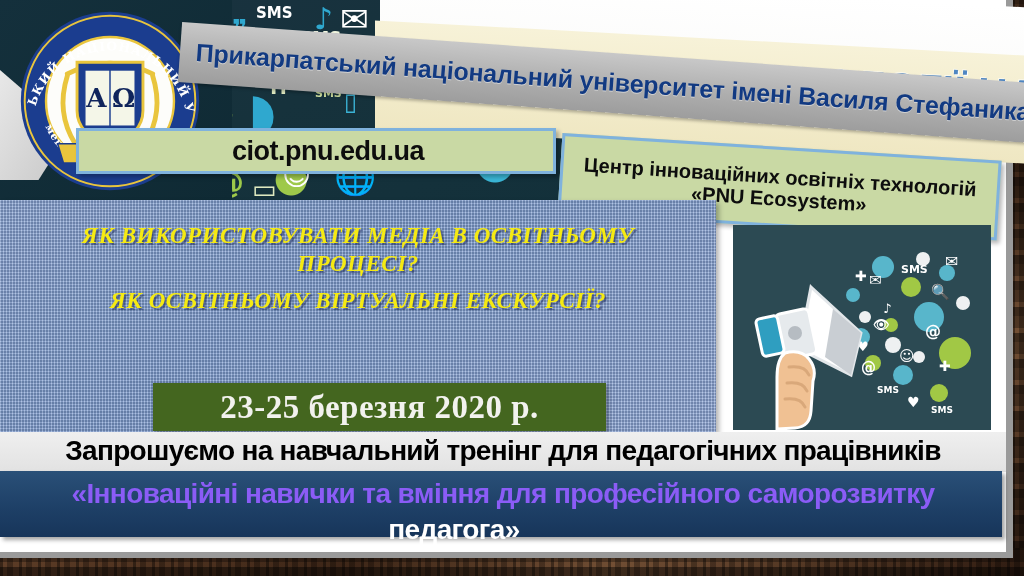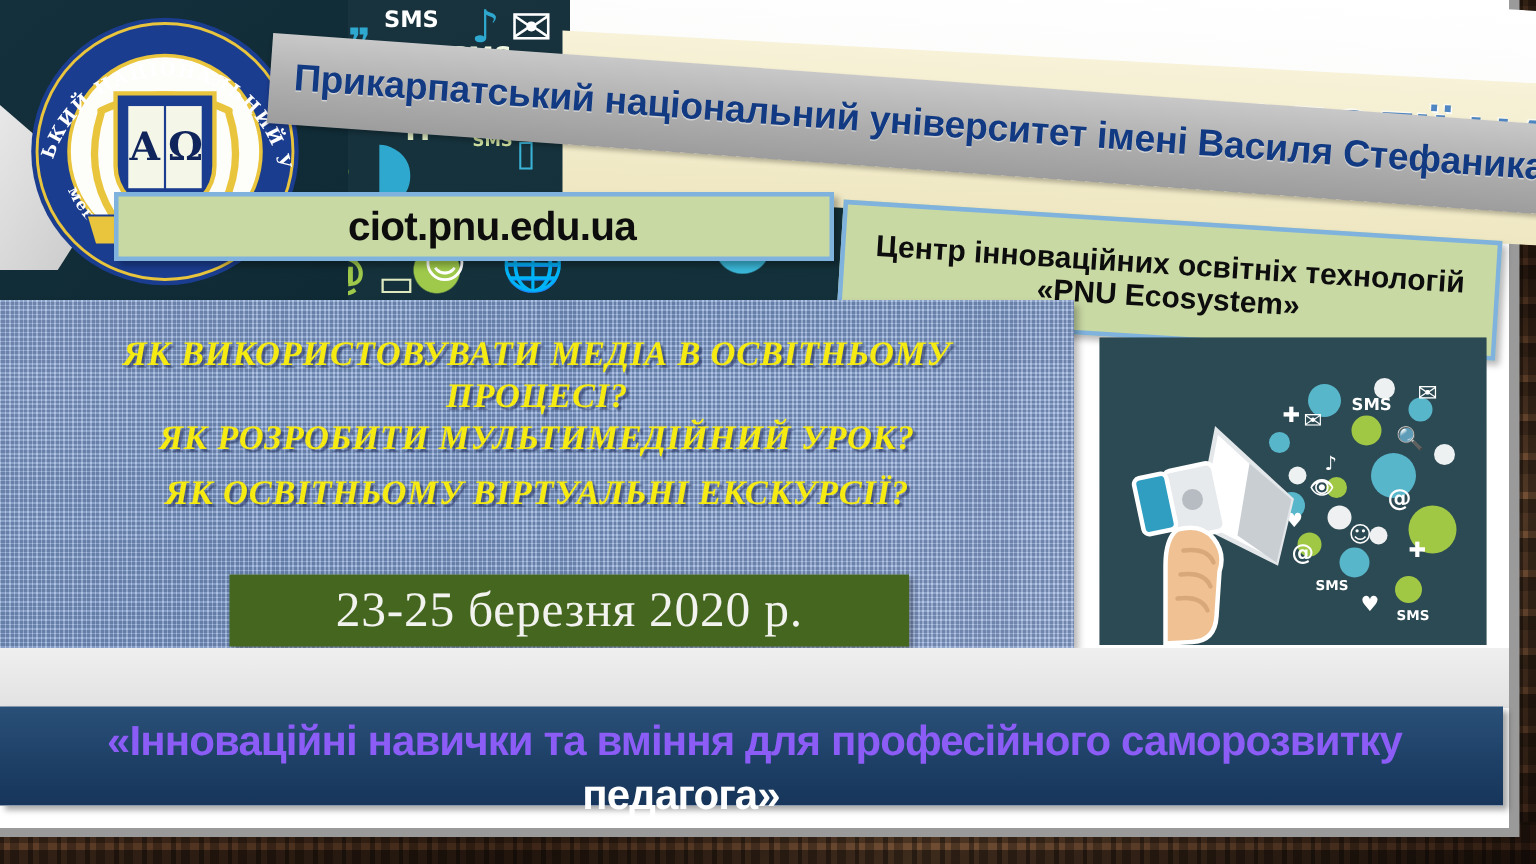--- a/index.html
+++ b/index.html
@@ -152,21 +152,21 @@
   .q-gap { height:9px; }
 
   
   .date-strip {
     position:absolute; left:153px; top:383px; width:453px; height:48px;
     background:#44661f;
     display:flex; align-items:center; justify-content:center;
     box-shadow:2px 2px 4px rgba(0,0,0,.35);
   }
   .date-text {
-    font-family:"Liberation Serif", serif; font-weight:normal;
+    font-family:"Liberation Serif", serif; font-weight:bold;
     font-size:33px; color:#f2f2ee; letter-spacing:.5px;
   }
 
   
   .mega-card {
     position:absolute; left:733px; top:225px; width:258px; height:205px;
     background:linear-gradient(160deg,#2c4a53 0%,#24414a 100%);
     overflow:hidden;
   }
   .mega-card svg { width:100%; height:100%; display:block; }
@@ -294,21 +294,20 @@
 
     <div class="gbox center-box">
       <span class="center-line">Центр інноваційних освітніх технологій</span>
       <span class="center-line">«PNU Ecosystem»</span>
     </div>
 
     <div class="denim"></div>
     <div class="q-wrap">
       <div class="q-line">ЯК ВИКОРИСТОВУВАТИ МЕДІА В ОСВІТНЬОМУ</div>
       <div class="q-line">ПРОЦЕСІ?</div>
-      <div class="q-line">ЯК РОЗРОБИТИ МУЛЬТИМЕДІЙНИЙ УРОК?</div>
       <div class="q-gap"></div>
       <div class="q-line">ЯК ОСВІТНЬОМУ ВІРТУАЛЬНІ ЕКСКУРСІЇ?</div>
     </div>
 
     <div class="date-strip">
       <span class="date-text">23-25 березня 2020 р.</span>
     </div>
 
     <div class="mega-card">
       <svg viewBox="0 0 258 205" xmlns="http://www.w3.org/2000/svg">
@@ -361,20 +360,21 @@
         <circle cx="62" cy="108" r="7" fill="#b6bcc2"></circle>
 
         <path d="M52 128 q16 -4 24 6 q8 10 4 22 l-2 30 q-1 16 -16 17 l-18 1 l0 -52 q0 -18 8 -24 z" fill="#f0c193" stroke="#ffffff" stroke-width="3"></path>
         <path d="M56 142 q16 -2 20 8" fill="none" stroke="#d9a87a" stroke-width="3" stroke-linecap="round"></path>
         <path d="M54 158 q16 -2 20 8" fill="none" stroke="#d9a87a" stroke-width="3" stroke-linecap="round"></path>
         <path d="M52 174 q16 -2 20 8" fill="none" stroke="#d9a87a" stroke-width="3" stroke-linecap="round"></path>
       </svg>
     </div>
 
     <div class="grey-band"></div>
+    <div class="line1">Запрошуємо на навчальний тренінг для педагогічних працівників</div>
 
     <div class="blue-box"></div>
     <div class="line2">«Інноваційні навички та вміння для професійного саморозвитку</div>
     <div class="line3">
       <span class="l3-a">педагога»</span>
     </div>
 
   </div>
 </div>
 

